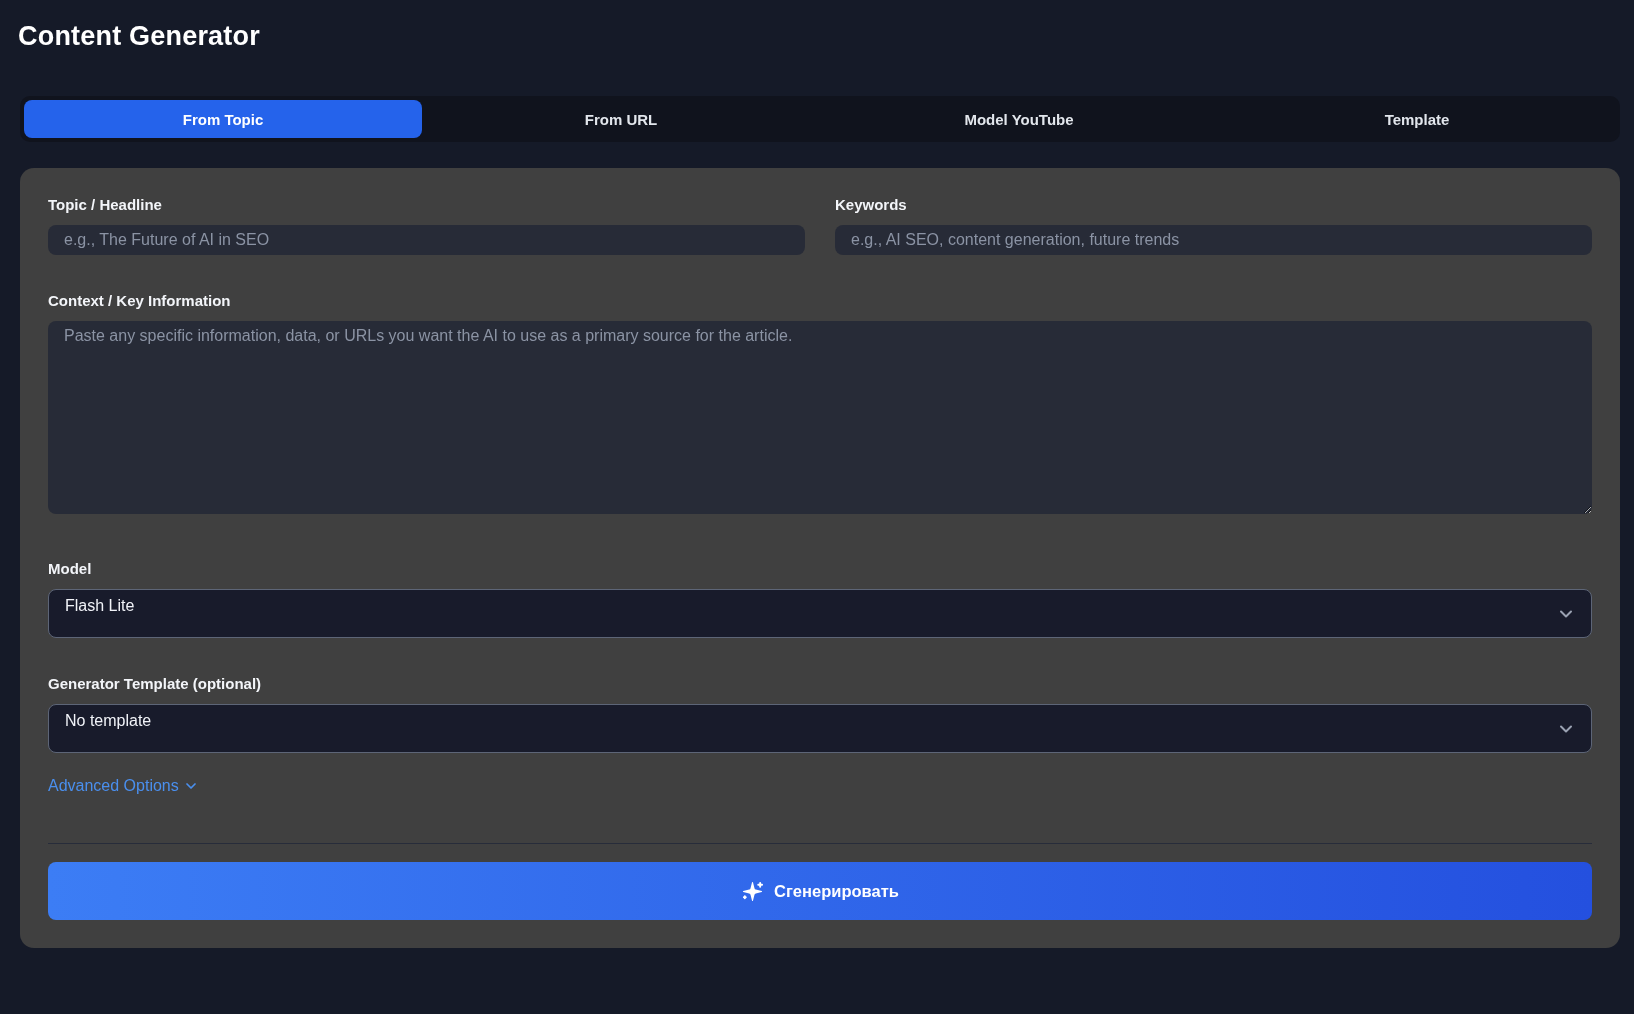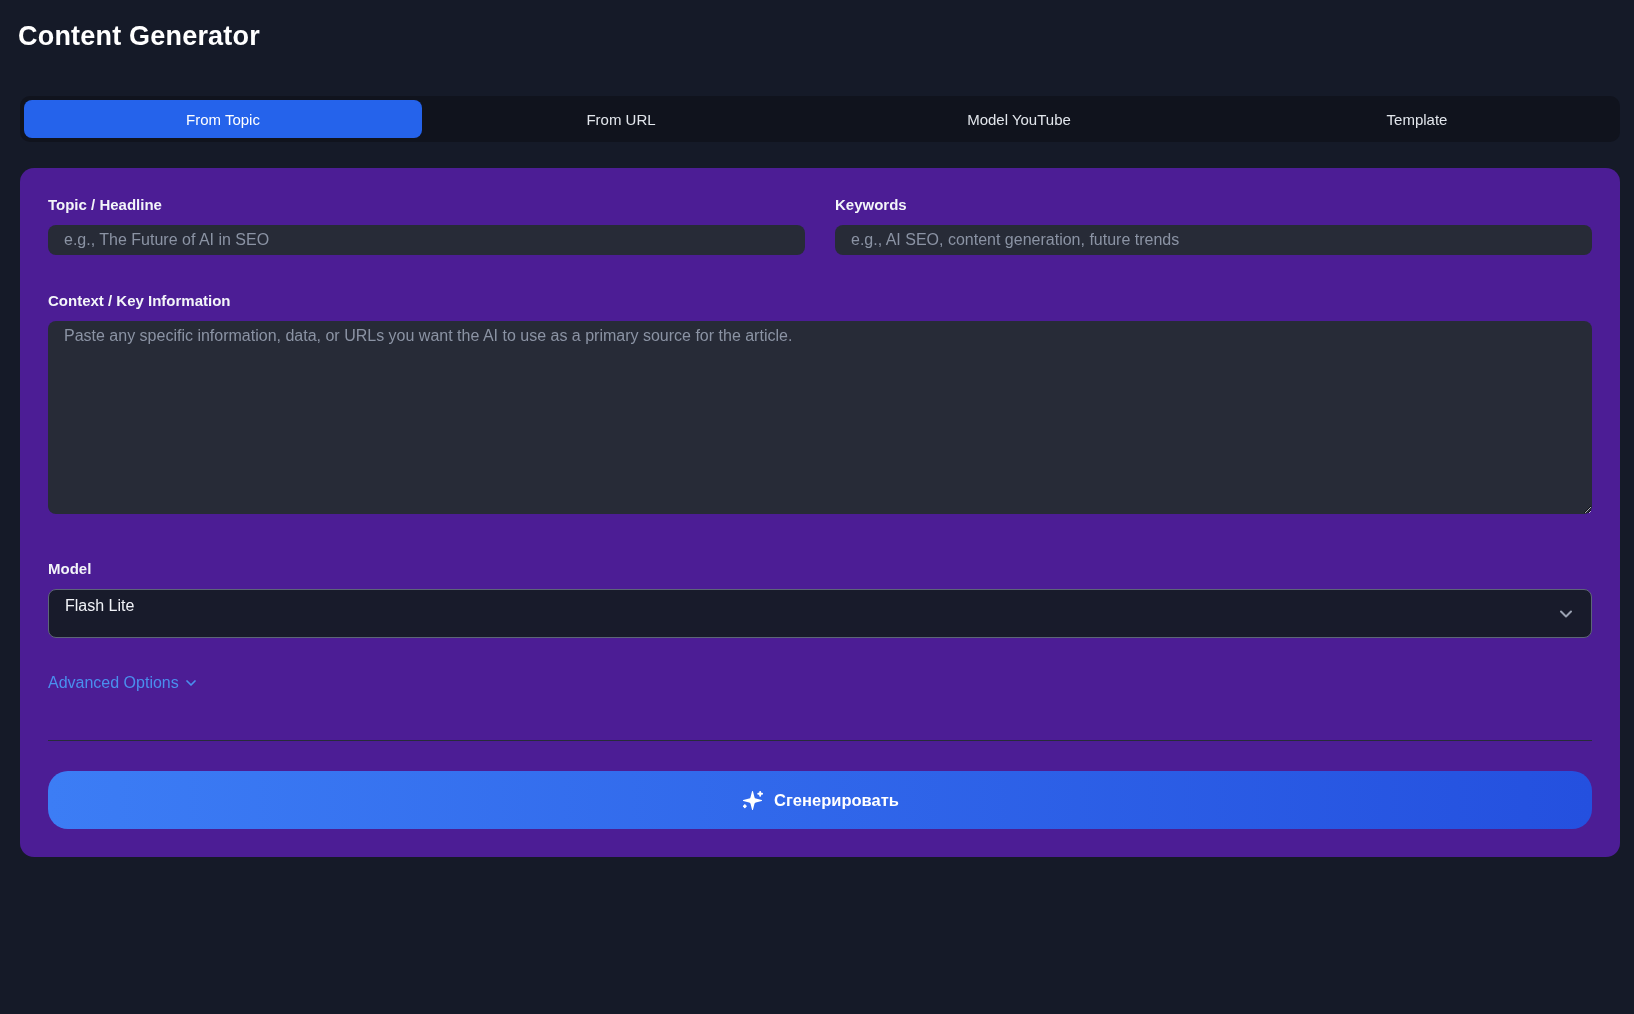--- a/index.html
+++ b/index.html
@@ -24,33 +24,33 @@
     display: flex;
     align-items: stretch;
     padding: 4px;
   }
   .tab {
     flex: 1 1 0;
     display: flex;
     align-items: center;
     justify-content: center;
     font-size: 15px;
-    font-weight: 400;
+    font-weight: 700;
     color: #e2e6ec;
     border-radius: 8px;
     cursor: pointer;
     user-select: none;
   }
   .tab.active {
     background: #2563eb;
     color: #ffffff;
   }
   .card {
     margin: 26px 14px 0 20px;
-    background: #4c1d95;
+    background: #404040;
     border-radius: 14px;
     padding: 28px 28px 28px 28px;
   }
   .row-2col {
     display: grid;
     grid-template-columns: 1fr 1fr;
     gap: 30px;
   }
   .field-label {
     display: block;
@@ -105,40 +105,40 @@
   }
   .select-chevron {
     position: absolute;
     right: 16px;
     top: 50%;
     transform: translateY(-50%);
     pointer-events: none;
     display: flex;
   }
   .advanced-link {
-    margin-top: 36px;
+    margin-top: 24px;
     display: inline-flex;
     align-items: center;
     gap: 4px;
     color: #4a8fee;
     font-size: 16px;
     cursor: pointer;
     user-select: none;
   }
   .divider {
     border: none;
     border-top: 1px solid #272c3a;
     margin-top: 48px;
   }
   .generate-btn {
-    margin-top: 30px;
+    margin-top: 18px;
     width: 100%;
     height: 58px;
     border: none;
-    border-radius: 20px;
+    border-radius: 8px;
     background: linear-gradient(to right, #3c7df5, #2450df);
     color: #ffffff;
     font-size: 16.5px;
     font-weight: 700;
     display: flex;
     align-items: center;
     justify-content: center;
     gap: 10px;
     cursor: pointer;
     font-family: "Liberation Sans", "DejaVu Sans", sans-serif;
@@ -182,20 +182,33 @@
         <option>Flash Lite</option>
       </select>
       <span class="select-chevron icon">
         <svg width="20" height="20" viewBox="0 0 24 24" fill="none" stroke="#9aa2b2" stroke-width="2.4" stroke-linecap="round" stroke-linejoin="round">
             <polyline points="6 9 12 15 18 9"></polyline>
           </svg>
       </span>
     </div>
   </div>
 
+  <div class="field-block">
+    <label class="field-label">Generator Template (optional)</label>
+    <div class="select-wrap">
+      <select class="select">
+        <option>No template</option>
+      </select>
+      <span class="select-chevron icon">
+        <svg width="20" height="20" viewBox="0 0 24 24" fill="none" stroke="#9aa2b2" stroke-width="2.4" stroke-linecap="round" stroke-linejoin="round">
+            <polyline points="6 9 12 15 18 9"></polyline>
+          </svg>
+      </span>
+    </div>
+  </div>
 
   <div class="advanced-link">
     <span>Advanced Options</span>
     <span class="icon">
       <svg width="16" height="16" viewBox="0 0 24 24" fill="none" stroke="#4a8fee" stroke-width="2.6" stroke-linecap="round" stroke-linejoin="round">
           <polyline points="6 9 12 15 18 9"></polyline>
         </svg>
     </span>
   </div>
 

